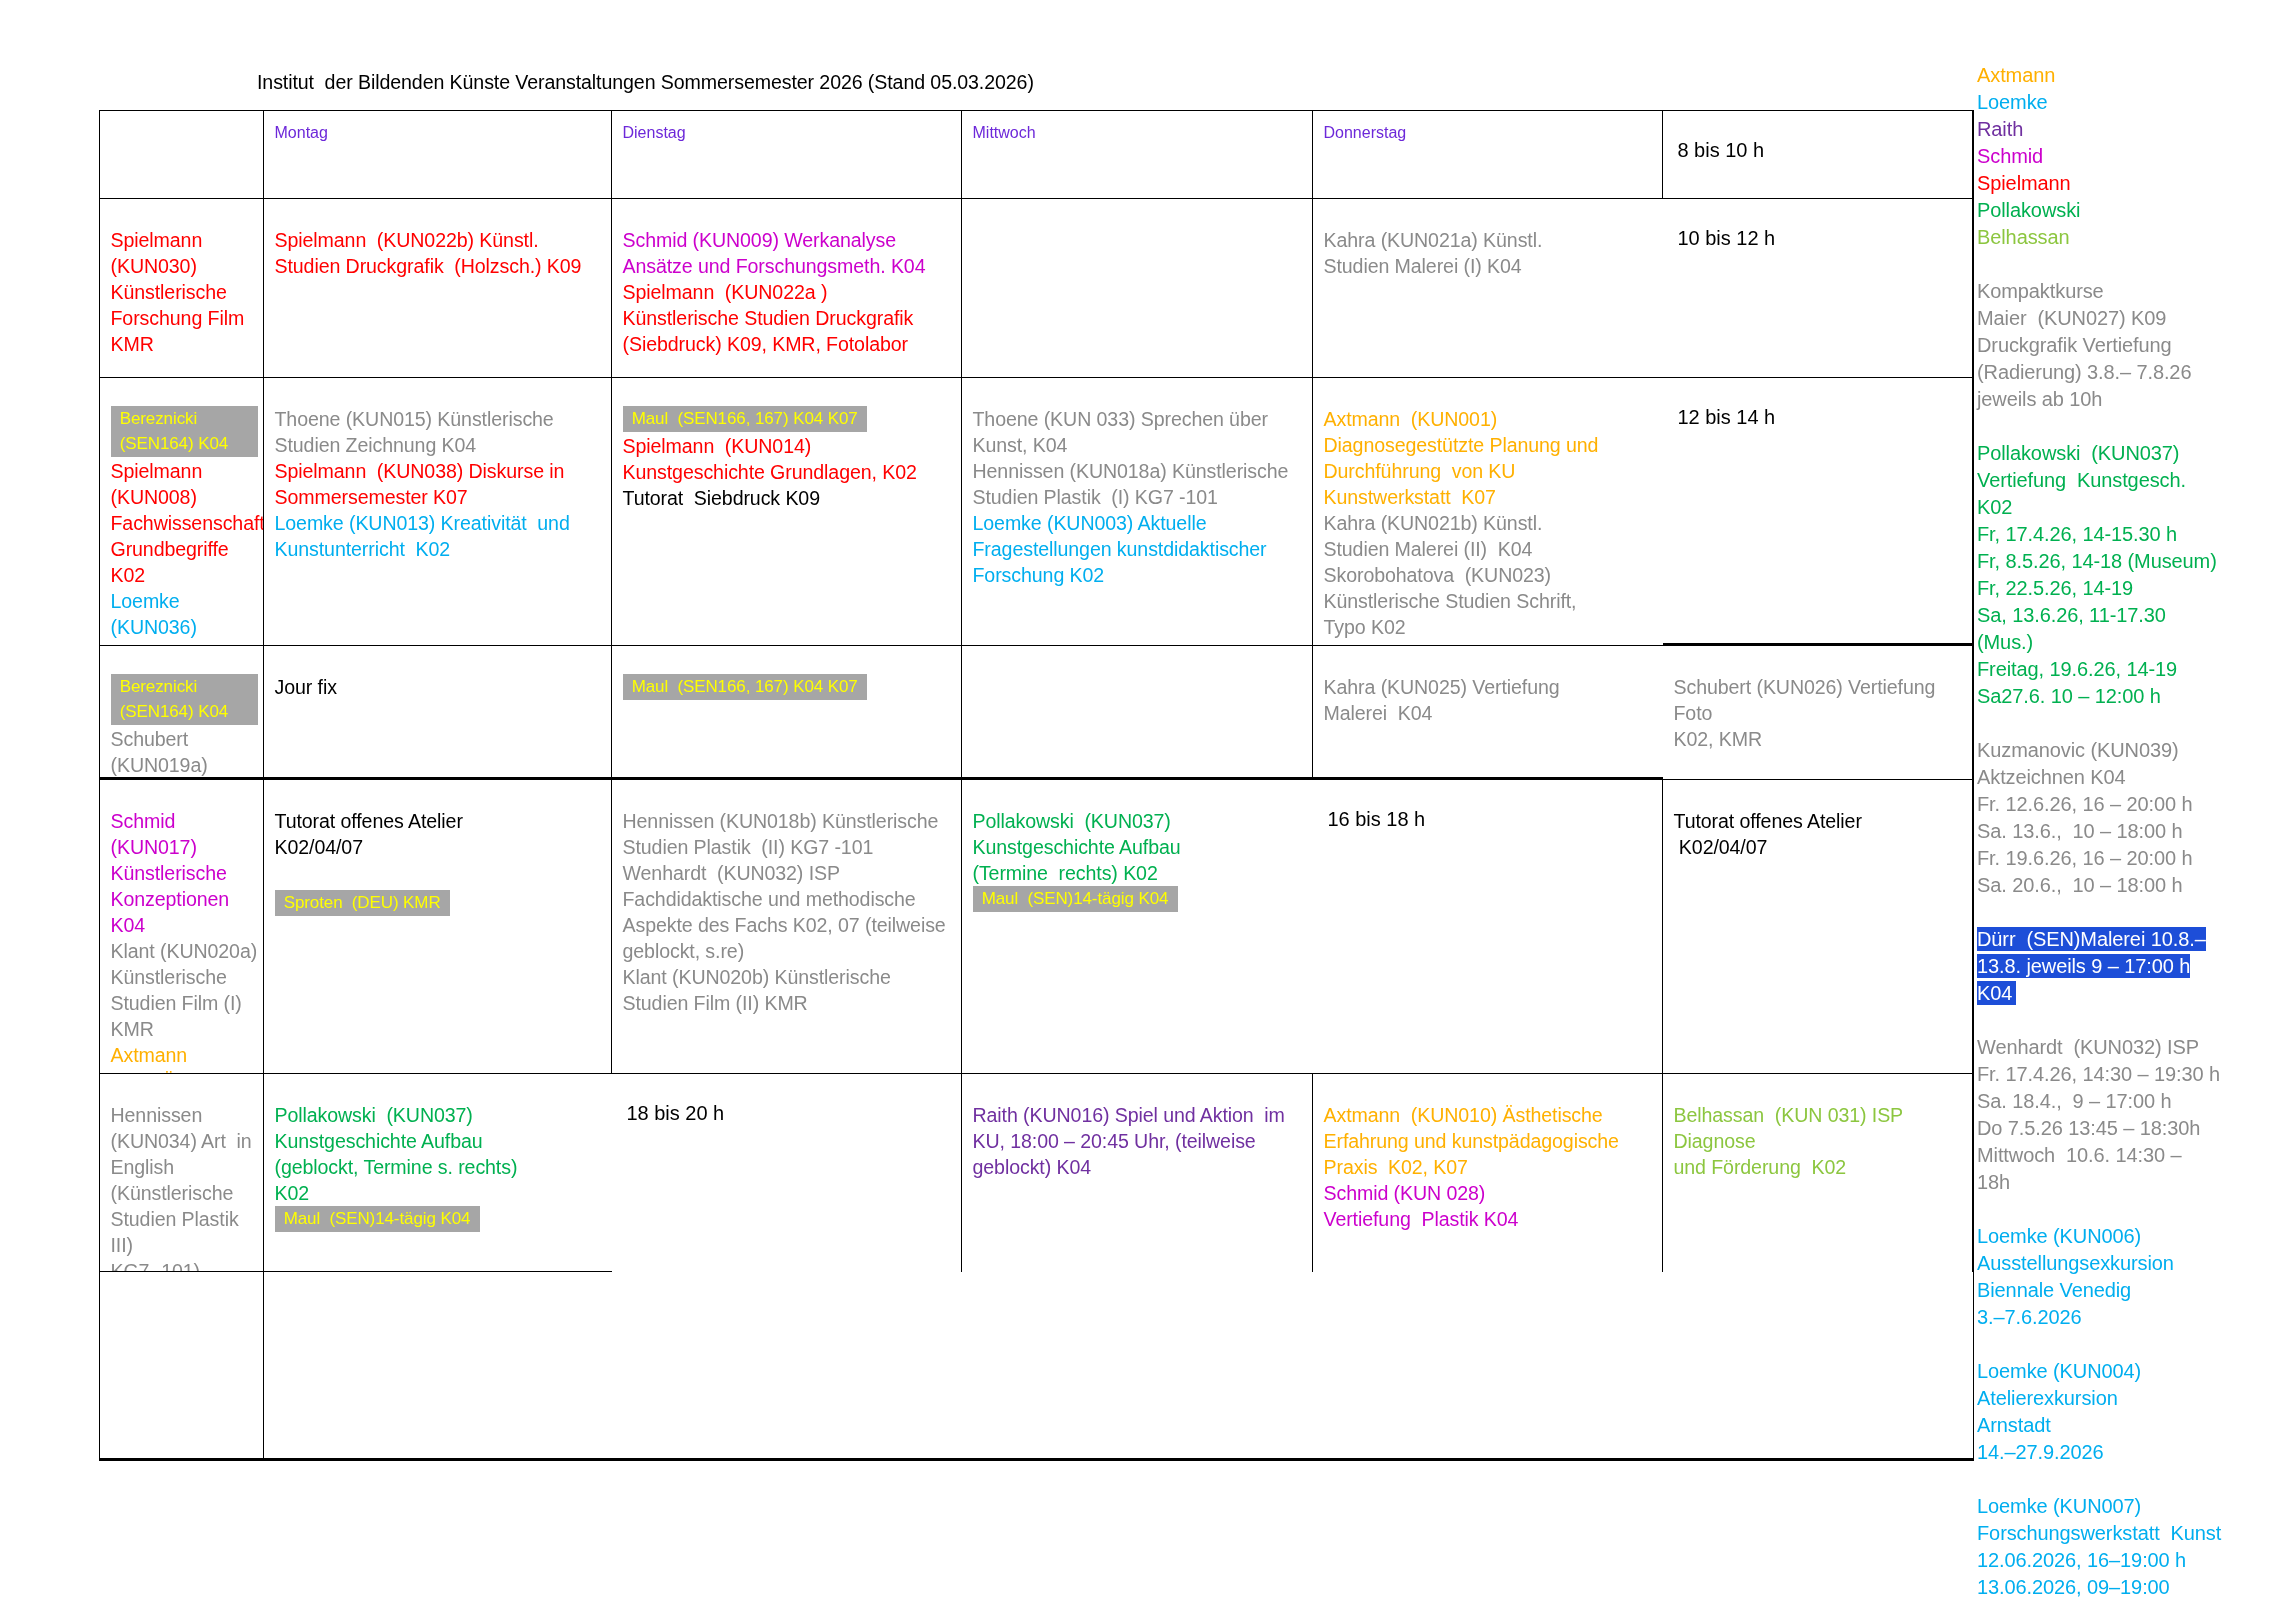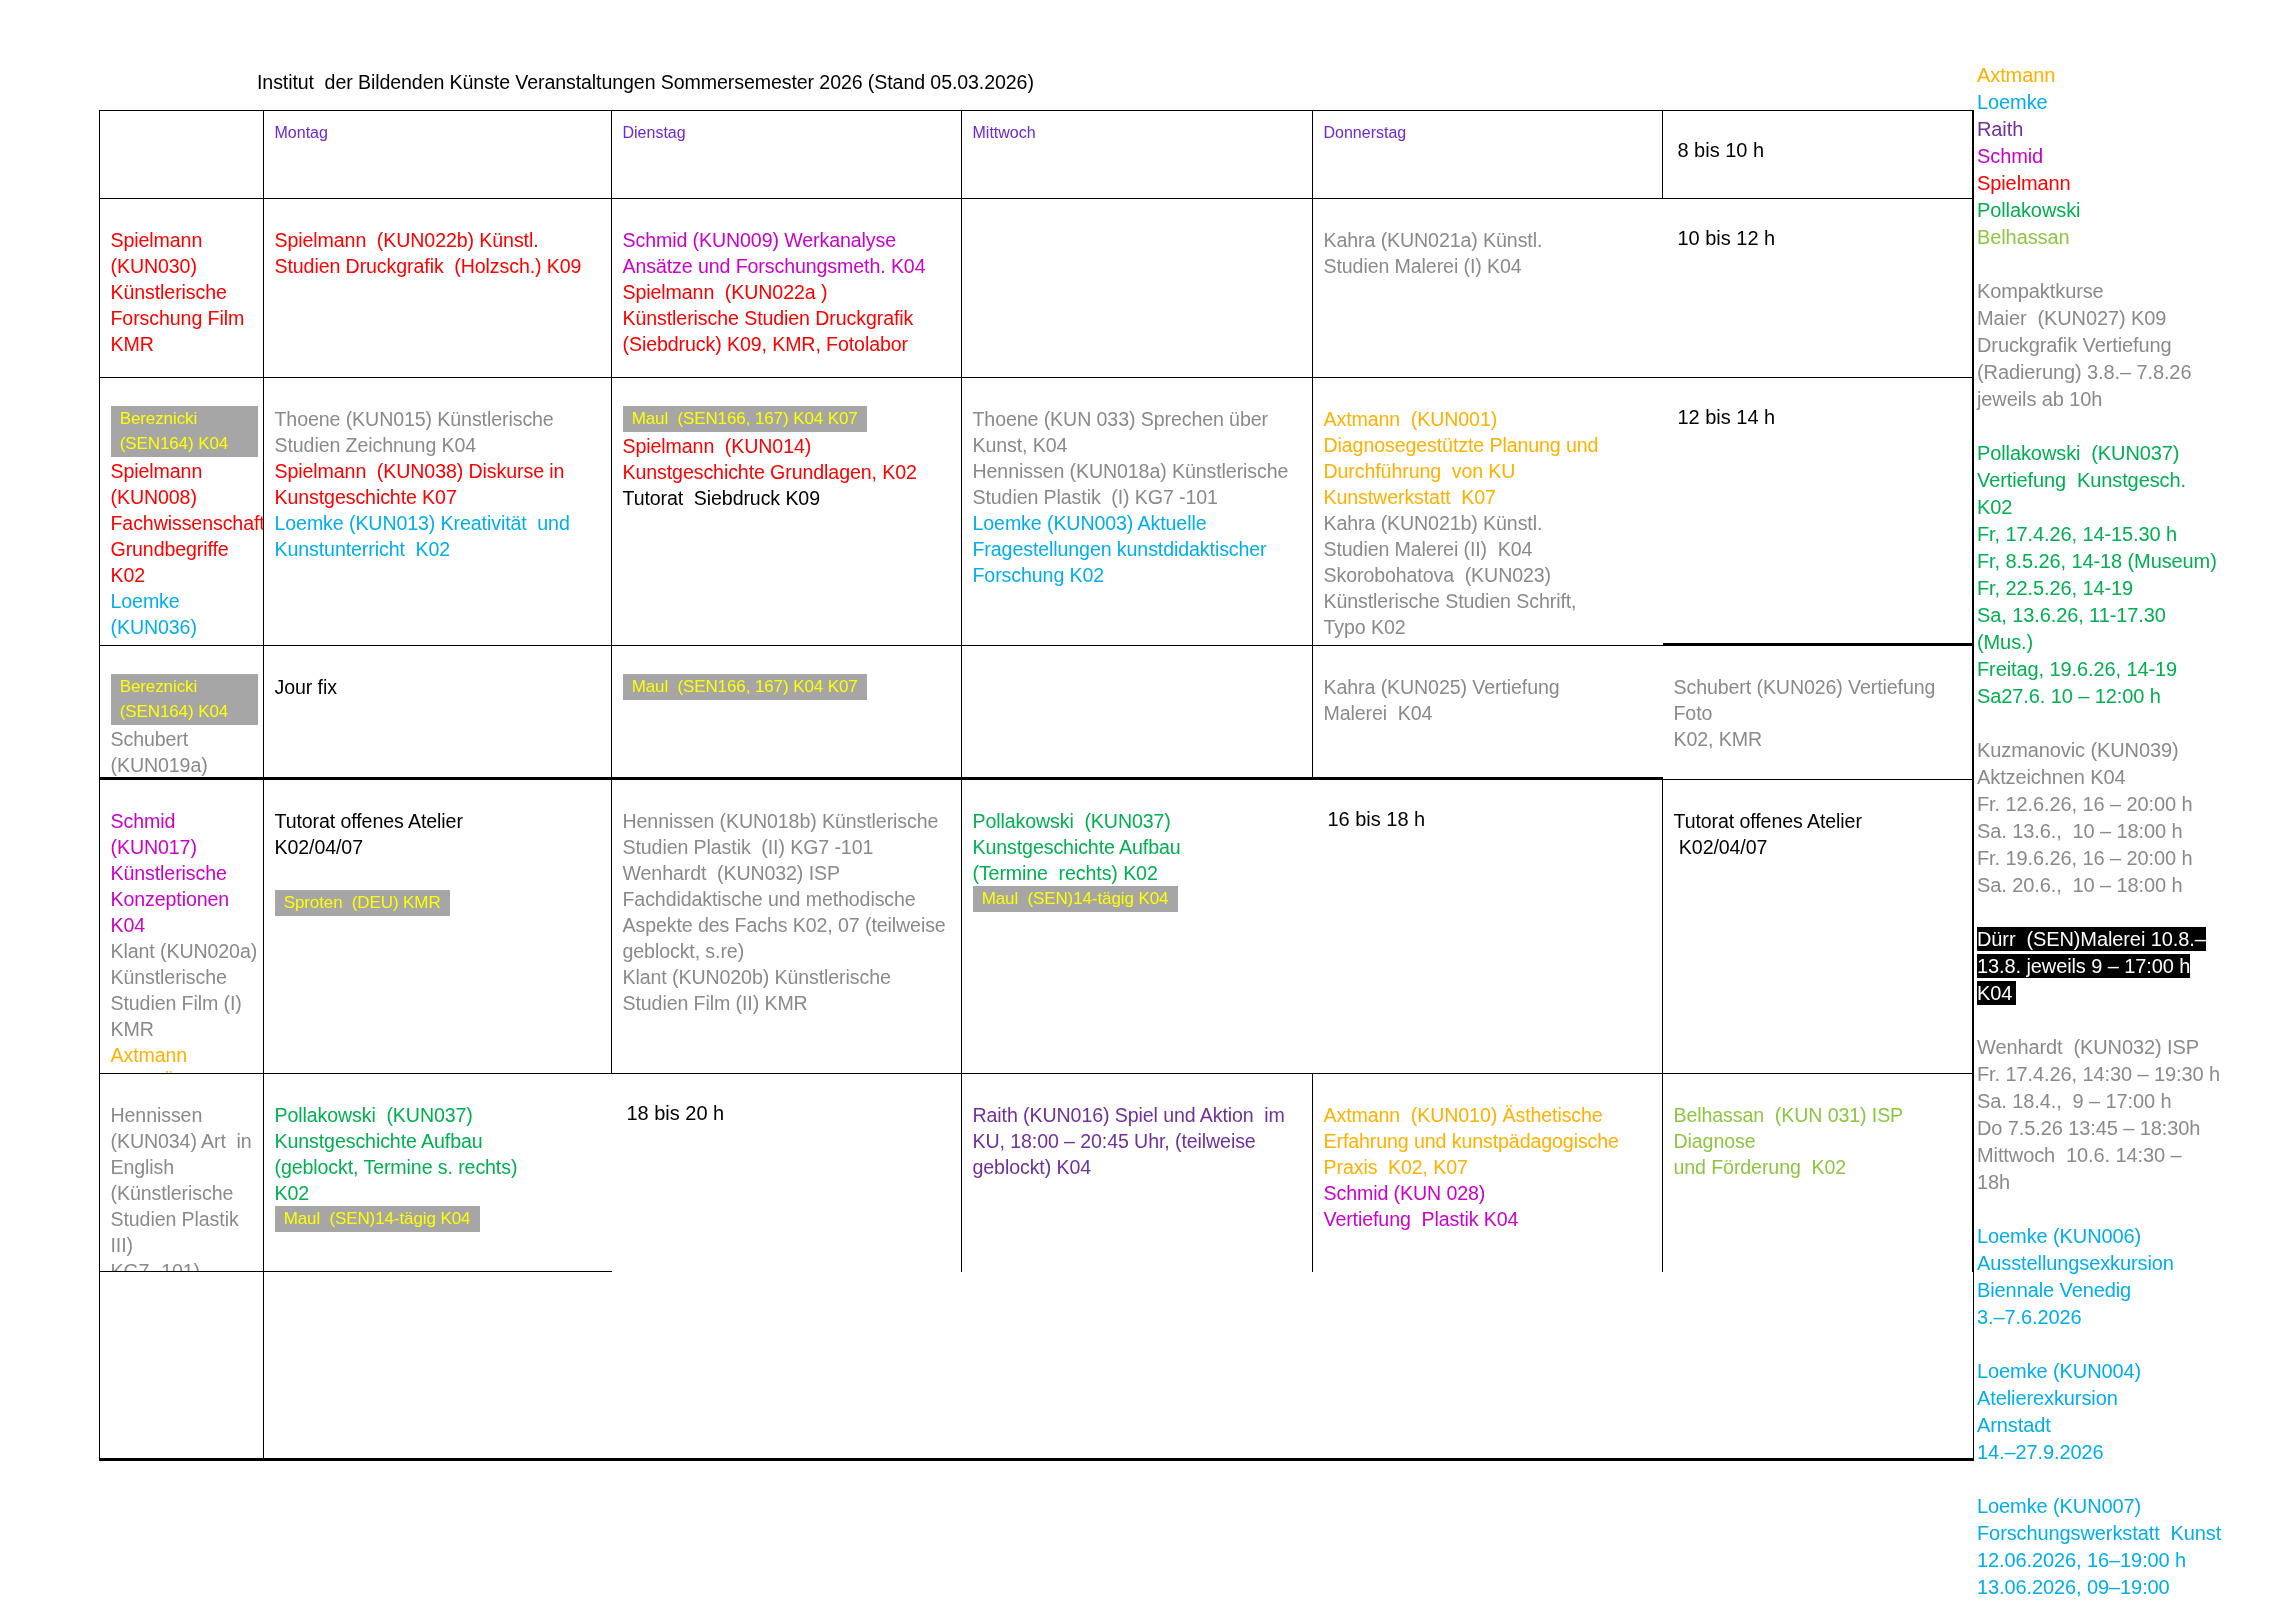--- a/index.html
+++ b/index.html
@@ -80,21 +80,21 @@
 Fachwissenschaftliche
 Grundbegriffe K02</div>
       <div class="entry" style="color: rgb(0, 174, 239);">Loemke (KUN036) Integrative
 Kunstformen/interdisziplin.  Projekt
 K07</div>
     </div>
     <div class="cell">
       <div class="entry" style="color: rgb(138, 138, 138);">Thoene (KUN015) Künstlerische
 Studien Zeichnung K04</div>
       <div class="entry" style="color: rgb(255, 0, 0);">Spielmann  (KUN038) Diskurse in
-Kunstgeschichte K07</div>
+Sommersemester K07</div>
       <div class="entry" style="color: rgb(0, 174, 239);">Loemke (KUN013) Kreativität  und
 Kunstunterricht  K02</div>
     </div>
     <div class="cell">
       <div class="hl-line"><span class="hl" style="color: rgb(255, 255, 0); background-color: rgb(166, 166, 166);">Maul  (SEN166, 167) K04 K07</span></div>
       <div class="entry" style="color: rgb(255, 0, 0);">Spielmann  (KUN014)
 Kunstgeschichte Grundlagen, K02</div>
       <div class="entry" style="color: rgb(0, 0, 0);">Tutorat  Siebdruck K09</div>
     </div>
     <div class="cell">
@@ -235,21 +235,21 @@
 Sa, 13.6.26, 11-17.30
 (Mus.)
 Freitag, 19.6.26, 14-19
 Sa27.6. 10 – 12:00 h</div>
     <div class="sb-block" style="color: rgb(138, 138, 138);">Kuzmanovic (KUN039)
 Aktzeichnen K04
 Fr. 12.6.26, 16 – 20:00 h
 Sa. 13.6.,  10 – 18:00 h
 Fr. 19.6.26, 16 – 20:00 h
 Sa. 20.6.,  10 – 18:00 h</div>
-    <div class="sb-block"><span class="sb-hl" style="color: rgb(255, 255, 255); background-color: #000000;">Dürr  (SEN)Malerei 10.8.–
+    <div class="sb-block"><span class="sb-hl" style="color: rgb(255, 255, 255); background-color: #1d4ed8;">Dürr  (SEN)Malerei 10.8.–
 13.8. jeweils 9 – 17:00 h
 K04</span></div>
     <div class="sb-block" style="color: rgb(138, 138, 138);">Wenhardt  (KUN032) ISP
 Fr. 17.4.26, 14:30 – 19:30 h
 Sa. 18.4.,  9 – 17:00 h
 Do 7.5.26 13:45 – 18:30h
 Mittwoch  10.6. 14:30 –
 18h</div>
     <div class="sb-block" style="color: rgb(0, 174, 239);">Loemke (KUN006)
 Ausstellungsexkursion

